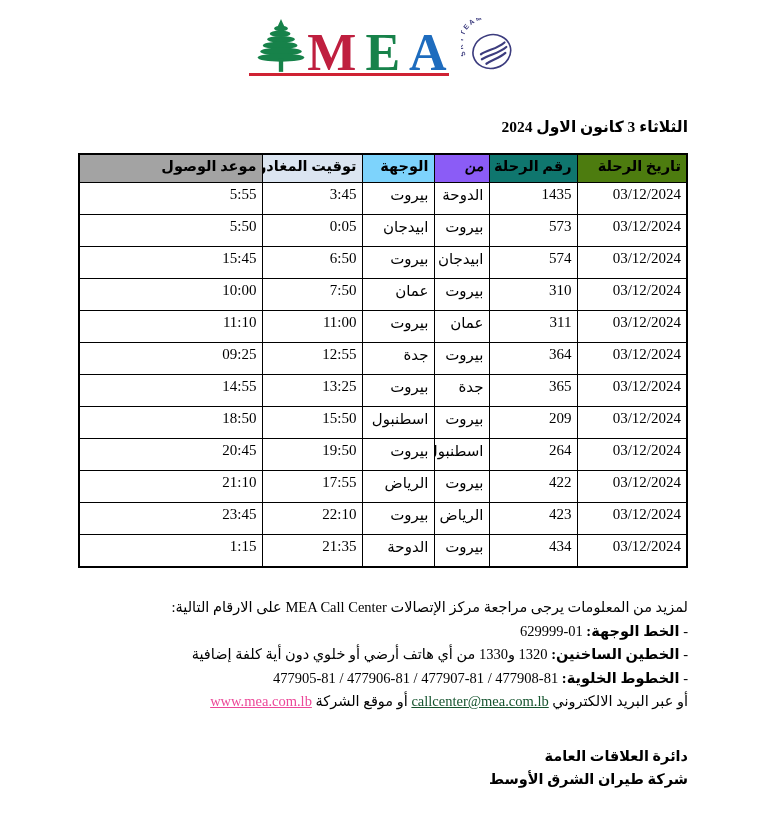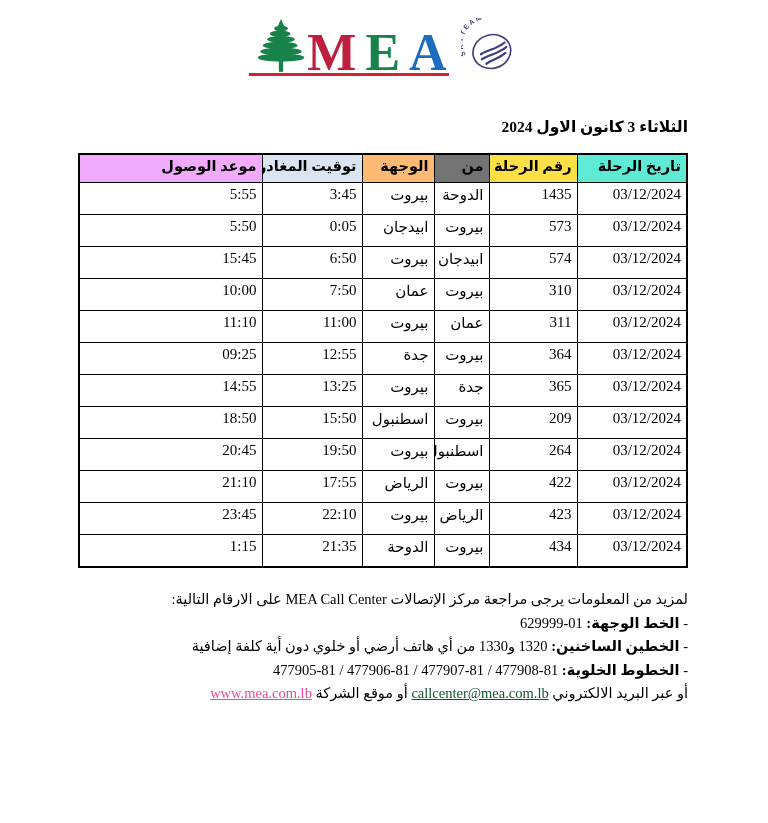--- a/index.html
+++ b/index.html
@@ -68,21 +68,21 @@
     font-weight:bold;
     font-size:14.5px;
     height:23px;
   }
   table.flights td{
     font-size:15px;
     height:27px;
   }
   
   .info{
-    margin-top:20px;
+    margin-top:28px;
     font-size:14.5px;
     line-height:23.5px;
     text-align:right;
   }
   .info b{font-size:14.5px;}
   .link{
     text-decoration:underline;
     cursor:pointer;
   }
   
@@ -141,26 +141,26 @@
     <colgroup>
       <col style="width:110px">
         <col style="width:88px">
         <col style="width:55px">
       <col style="width:72px">
         <col style="width:100px">
         <col style="width:183px">
     </colgroup>
     <thead>
       <tr>
-          <th style="background: #5eead4;">تاريخ الرحلة</th>
-          <th style="background: #fde047;">رقم الرحلة</th>
-          <th style="background: #737373;">من</th>
-          <th style="background: #fdba74;">الوجهة</th>
+          <th style="background: #4d7c0f;">تاريخ الرحلة</th>
+          <th style="background: #0f766e;">رقم الرحلة</th>
+          <th style="background: #8b5cf6; font-style: italic;">من</th>
+          <th style="background: #7dd3fc;">الوجهة</th>
           <th style="background: rgb(219, 229, 241);">توقيت المغادرة</th>
-          <th style="background: #f0abfc;">موعد الوصول</th>
+          <th style="background: #a3a3a3;">موعد الوصول</th>
         </tr>
     </thead>
     <tbody>
         <tr>
           <td>03/12/2024</td>
           <td>1435</td>
           <td>الدوحة</td>
           <td>بيروت</td>
           <td>3:45</td>
           <td>5:55</td>
@@ -276,14 +276,18 @@
       <span>81-477908 / 81-477907 / 81-477906 / 81-477905</span>
     </div>
     <div>
       <span>أو عبر البريد الالكتروني</span>
       <a class="link" style="color: #14532d;">callcenter@mea.com.lb</a>
       <span>أو موقع الشركة</span>
       <a class="link" style="color: #ec4899;">www.mea.com.lb</a>
     </div>
   </div>
 
+  <div class="signature">
+    <div>دائرة العلاقات العامة</div>
+    <div>شركة طيران الشرق الأوسط</div>
+  </div>
 
 </div>
 
 </body></html>

